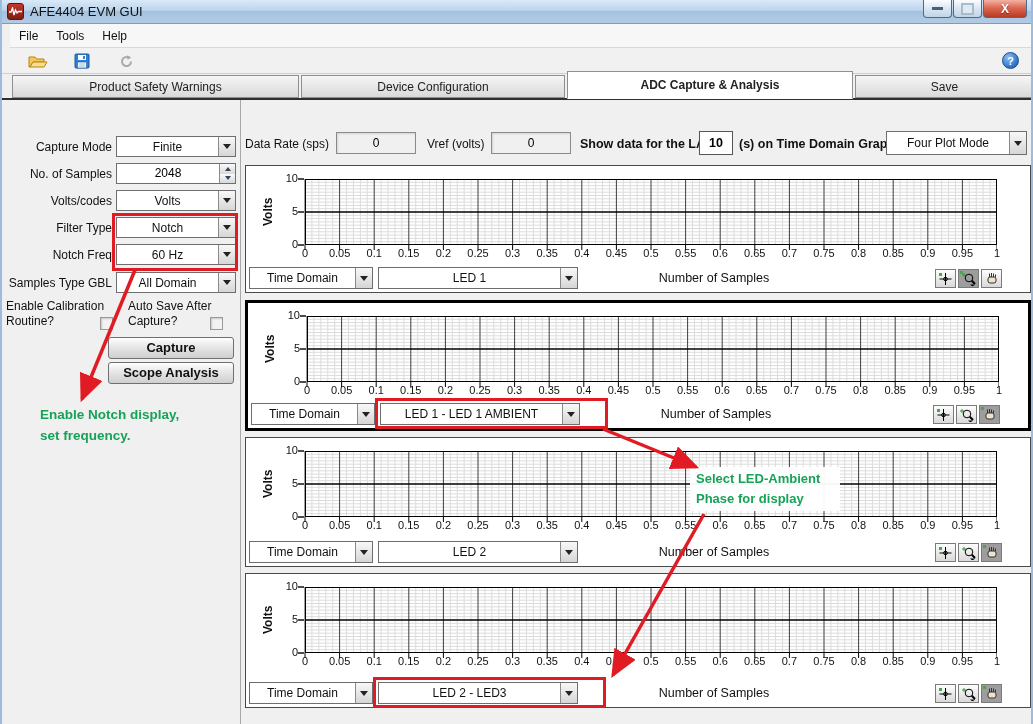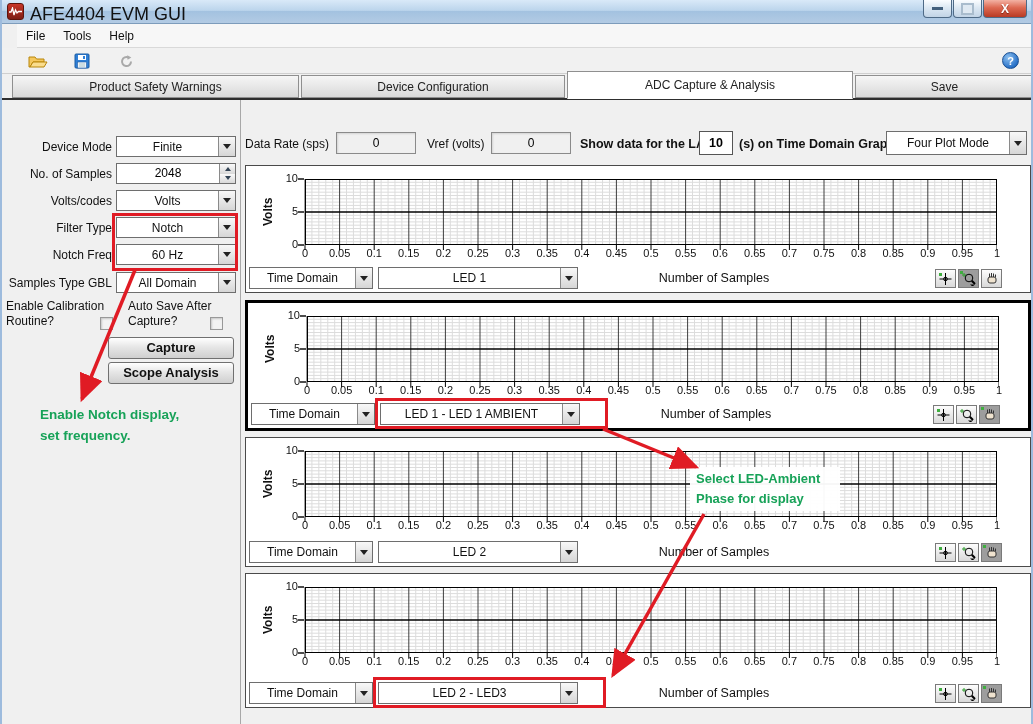--- a/index.html
+++ b/index.html
@@ -6,47 +6,47 @@
   .window{position:relative;width:1033px;height:724px;background:#f0f0f0;
     font-family:"Liberation Sans",sans-serif;overflow:hidden;
     border-left:2px solid #9dbbdd;border-right:2px solid #9dbbdd;box-sizing:border-box;}
   
   .titlebar{position:absolute;left:0;top:0;right:0;height:23px;
     background:linear-gradient(180deg,#d9e9f8 0%,#bcd5ec 45%,#a3c2e0 50%,#b3cbe4 100%);
     border-bottom:1px solid #7d9cbb;}
   .appicon{position:absolute;left:5px;top:3px;width:17px;height:17px;border-radius:3px;
     background:linear-gradient(#c8372a,#7e1d14);border:1px solid #5d140d;box-sizing:border-box;}
   .appicon svg{display:block;margin:3px 1px;}
-  .apptitle{position:absolute;left:28px;top:4px;font-size:18px;color:#111;}
+  .apptitle{position:absolute;left:28px;top:4px;font-size:13px;color:#111;}
   .winbtns{position:absolute;right:4px;top:0;display:flex;}
   .winbtn{height:18px;border:1px solid #4e6a86;border-top:none;border-radius:0 0 4px 4px;
     display:flex;align-items:center;justify-content:center;margin-left:1px;box-sizing:border-box;}
   .winbtn.min,.winbtn.max{width:29px;background:linear-gradient(#fbfdff,#dce8f3 45%,#c2d4e6);}
   .winbtn.close{width:44px;background:linear-gradient(#f3b2a4,#dd6952 45%,#b83а24);
     background:linear-gradient(#f3b2a4,#dd6952 45%,#b83a24);}
   .glyph-min{width:11px;height:3px;background:#44607c;}
   .glyph-max{width:9px;height:8px;border:2px solid #a9bccd;background:#dfe9f2;}
   .glyph-close{color:#fff;font-weight:bold;font-size:12px;text-shadow:0 1px 1px #7c2113;}
   
-  .menubar{position:absolute;left:15px;top:24px;right:0;height:23px;background:#f7f7f7;
+  .menubar{position:absolute;left:8px;top:24px;right:0;height:23px;background:#f7f7f7;
     border-bottom:1px solid #d9d9d9;display:flex;align-items:center;}
   .menuitem{font-size:12px;color:#111;padding:3px 9px;}
   .toolbar{position:absolute;left:0;top:48px;right:0;height:25px;background:#f1f1f1;
     border-bottom:1px solid #cfcfcf;}
   .tbtn{position:absolute;top:3px;width:24px;height:20px;display:flex;align-items:center;justify-content:center;}
   .helpbtn{position:absolute;right:12px;top:4px;width:17px;height:17px;border-radius:50%;
     background:radial-gradient(circle at 35% 30%,#8cc0f0,#2a72c8 70%,#1a55a0);
     color:#fff;font-weight:bold;font-size:11px;text-align:center;line-height:17px;
     border:1px solid #1a4f92;box-sizing:border-box;}
   
   .tab{position:absolute;box-sizing:border-box;border:1px solid #8f8f8f;
     background:linear-gradient(#f6f6f6,#d9d9d9);font-size:12px;color:#222;
     display:flex;align-items:center;justify-content:center;}
   .tab.inactive{top:75px;height:23px;}
-  .tab.active{top:71px;height:28px;background:#fff;border-bottom:1px solid #fff;z-index:3;}
+  .tab.active{top:71px;height:28px;background:#fff;border-bottom:1px solid #fff;z-index:3;font-weight:bold;}
   .tabline{position:absolute;left:0;right:0;top:98px;height:2px;background:#2e2e2e;z-index:2;}
   .vsep{position:absolute;left:238px;top:100px;bottom:0;width:1px;background:#a8a8a8;}
   
   .srow{position:absolute;left:2px;width:232px;height:22px;}
   .slabel{position:absolute;left:0;top:4px;width:108px;text-align:right;font-size:12px;color:#111;}
   .combo{position:absolute;box-sizing:border-box;background:#fff;border:1px solid #6e6e6e;
     display:flex;align-items:stretch;font-size:12px;color:#111;}
   .combo .combo-text{flex:1;text-align:center;align-self:center;white-space:nowrap;overflow:hidden;}
   .combo .combo-btn{width:16px;background:linear-gradient(#f8f8f8,#d6d6d6);
     border-left:1px solid #8a8a8a;display:flex;align-items:center;justify-content:center;}
@@ -160,21 +160,21 @@
 
   <div class="tab inactive" style="left:10px;width:287px;">Product Safety Warnings</div>
   <div class="tab inactive" style="left:299px;width:264px;">Device Configuration</div>
   <div class="tab active" style="left:565px;width:286px;">ADC Capture &amp; Analysis</div>
   <div class="tab inactive" style="left:853px;width:179px;">Save</div>
   <div class="tabline"></div>
   <div class="vsep"></div>
 
   <div>
     <div class="srow" style="top:136px;">
-      <span class="slabel">Device Mode</span>
+      <span class="slabel">Capture Mode</span>
       <div class="combo scombo">
         <span class="combo-text">Finite</span>
         <span class="combo-btn">
             <span class="tri"></span>
           </span>
       </div>
     </div>
     <div class="srow" style="top:163px;">
       <span class="slabel">No. of Samples</span>
       <div class="spinner">

